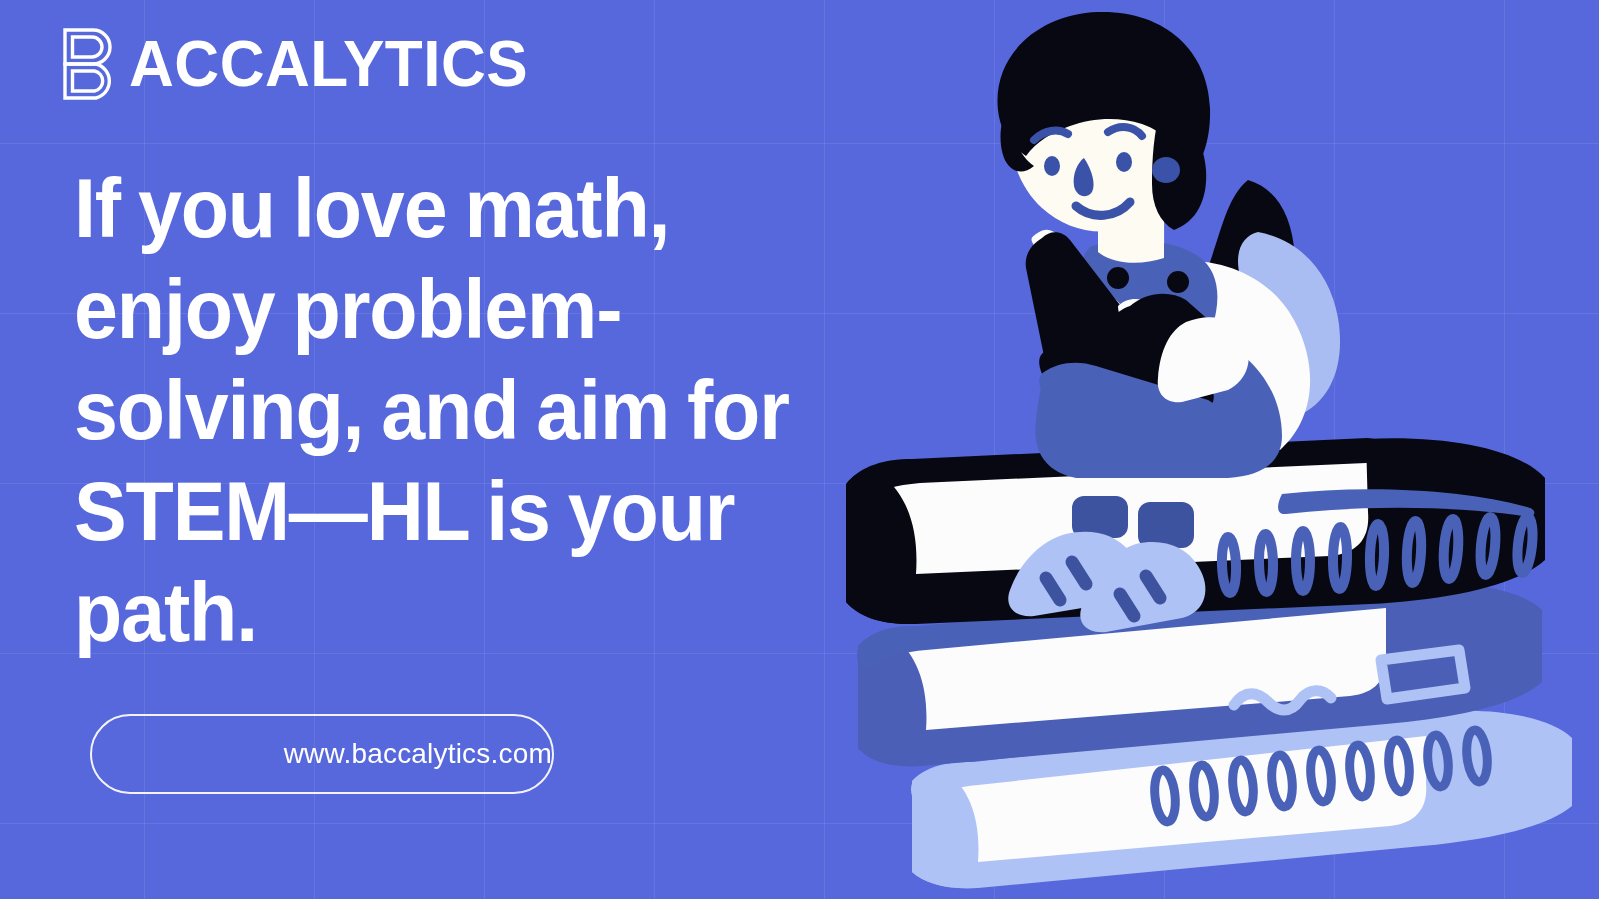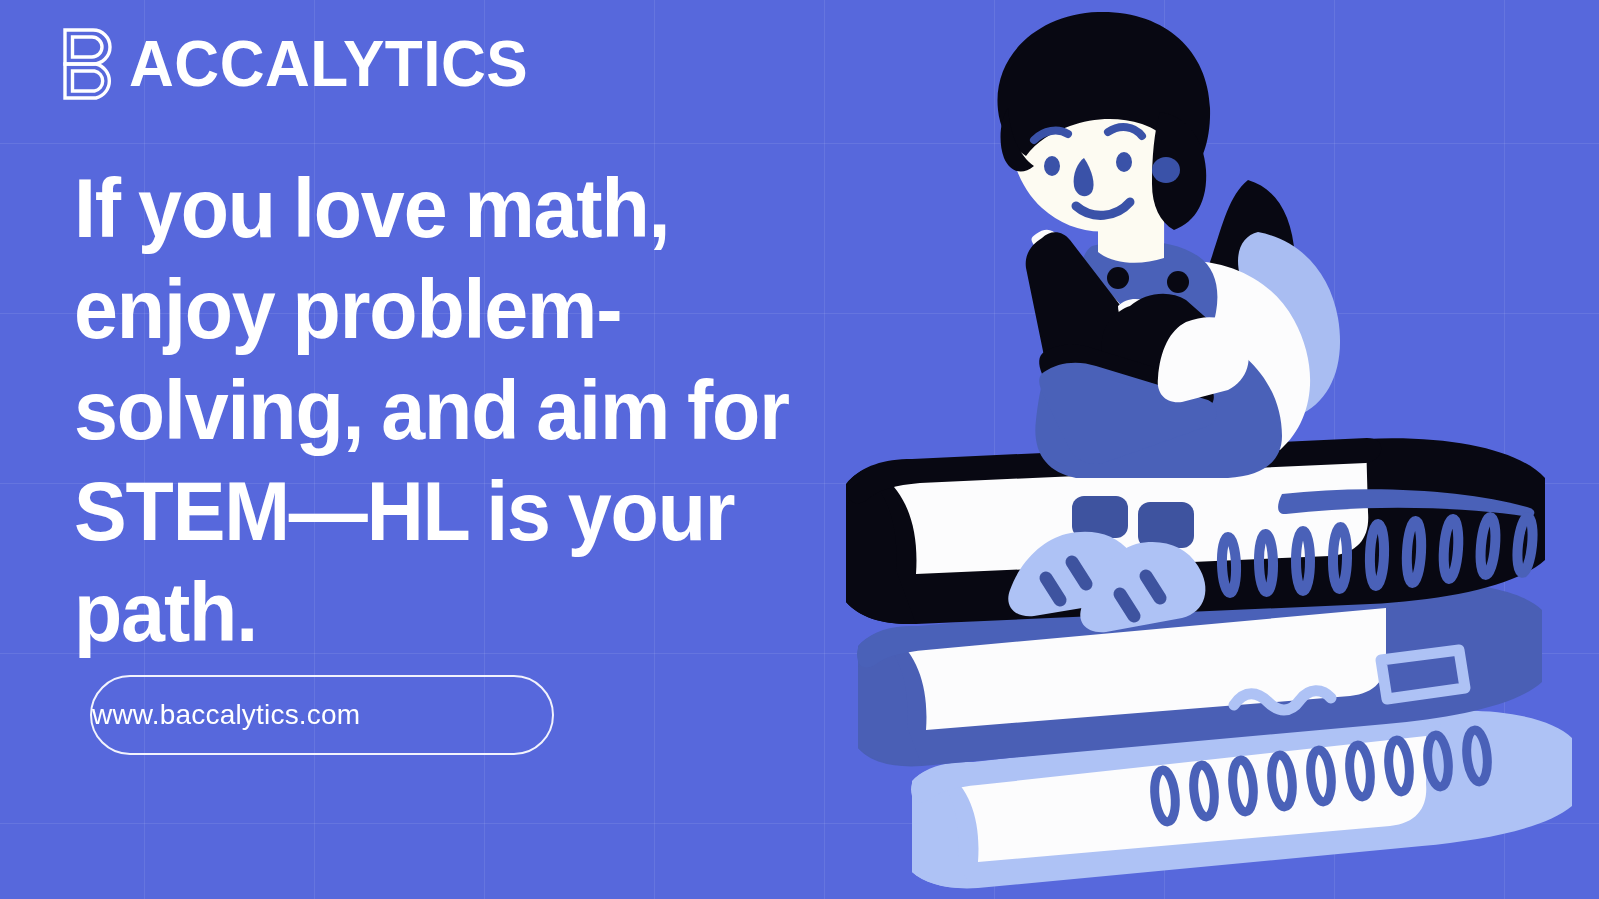--- a/index.html
+++ b/index.html
@@ -49,25 +49,25 @@
     font-size:84px;
     font-weight:bold;
     line-height:101px;
     letter-spacing:-1.2px;
     word-spacing:-3px;
     transform:scaleX(0.94);
     transform-origin:left top;
   }
   
   #url-pill {
-    position:absolute; left:90px; top:675px;
+    position:absolute; left:90px; top:714px;
     width:464px; height:80px;
     border:2px solid rgba(255,255,255,0.92);
     border-radius:40px;
-    display:flex; align-items:center; justify-content:flex-start;
+    display:flex; align-items:center; justify-content:flex-end;
     cursor:pointer;
   }
   #url-pill-label {
     color:#ffffff;
     font-size:28px;
     letter-spacing:0.2px;
   }
   
   #illustration {
     position:absolute; left:830px; top:0px;

